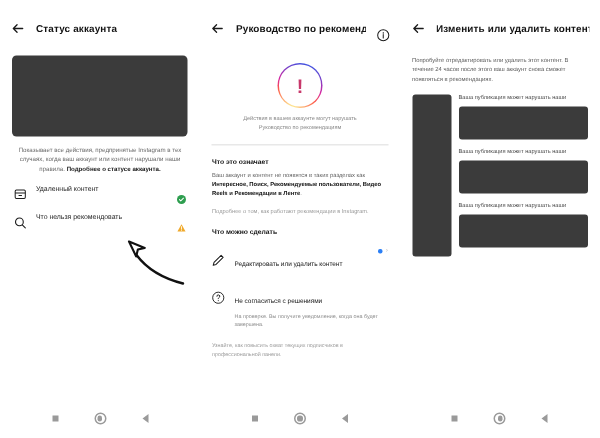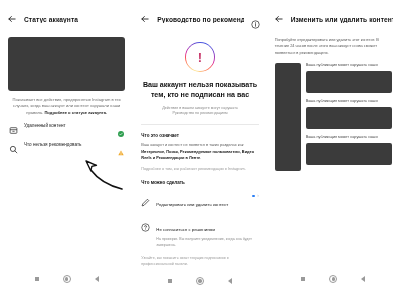--- a/index.html
+++ b/index.html
@@ -204,21 +204,20 @@
             <path d="M8 7.2v4M8 4.8v.8" stroke-linecap="round"></path>
           </svg>
       </span>
     </div>
 
     <div class="body">
       <div class="ig-circle">
         <span class="ig-bang">!</span>
       </div>
 
-      <div class="h-big">Ваш аккаунт нельзя показывать тем, кто не подписан на вас</div>
 
       <div class="sub-small">
         <span>Действия в вашем аккаунте могут нарушать</span><br>
         <span class="lnk">Руководство по рекомендациям</span>
       </div>
 
       <div class="divider"></div>
 
       <div class="sec-h">Что это означает</div>
       <div class="p-small">

